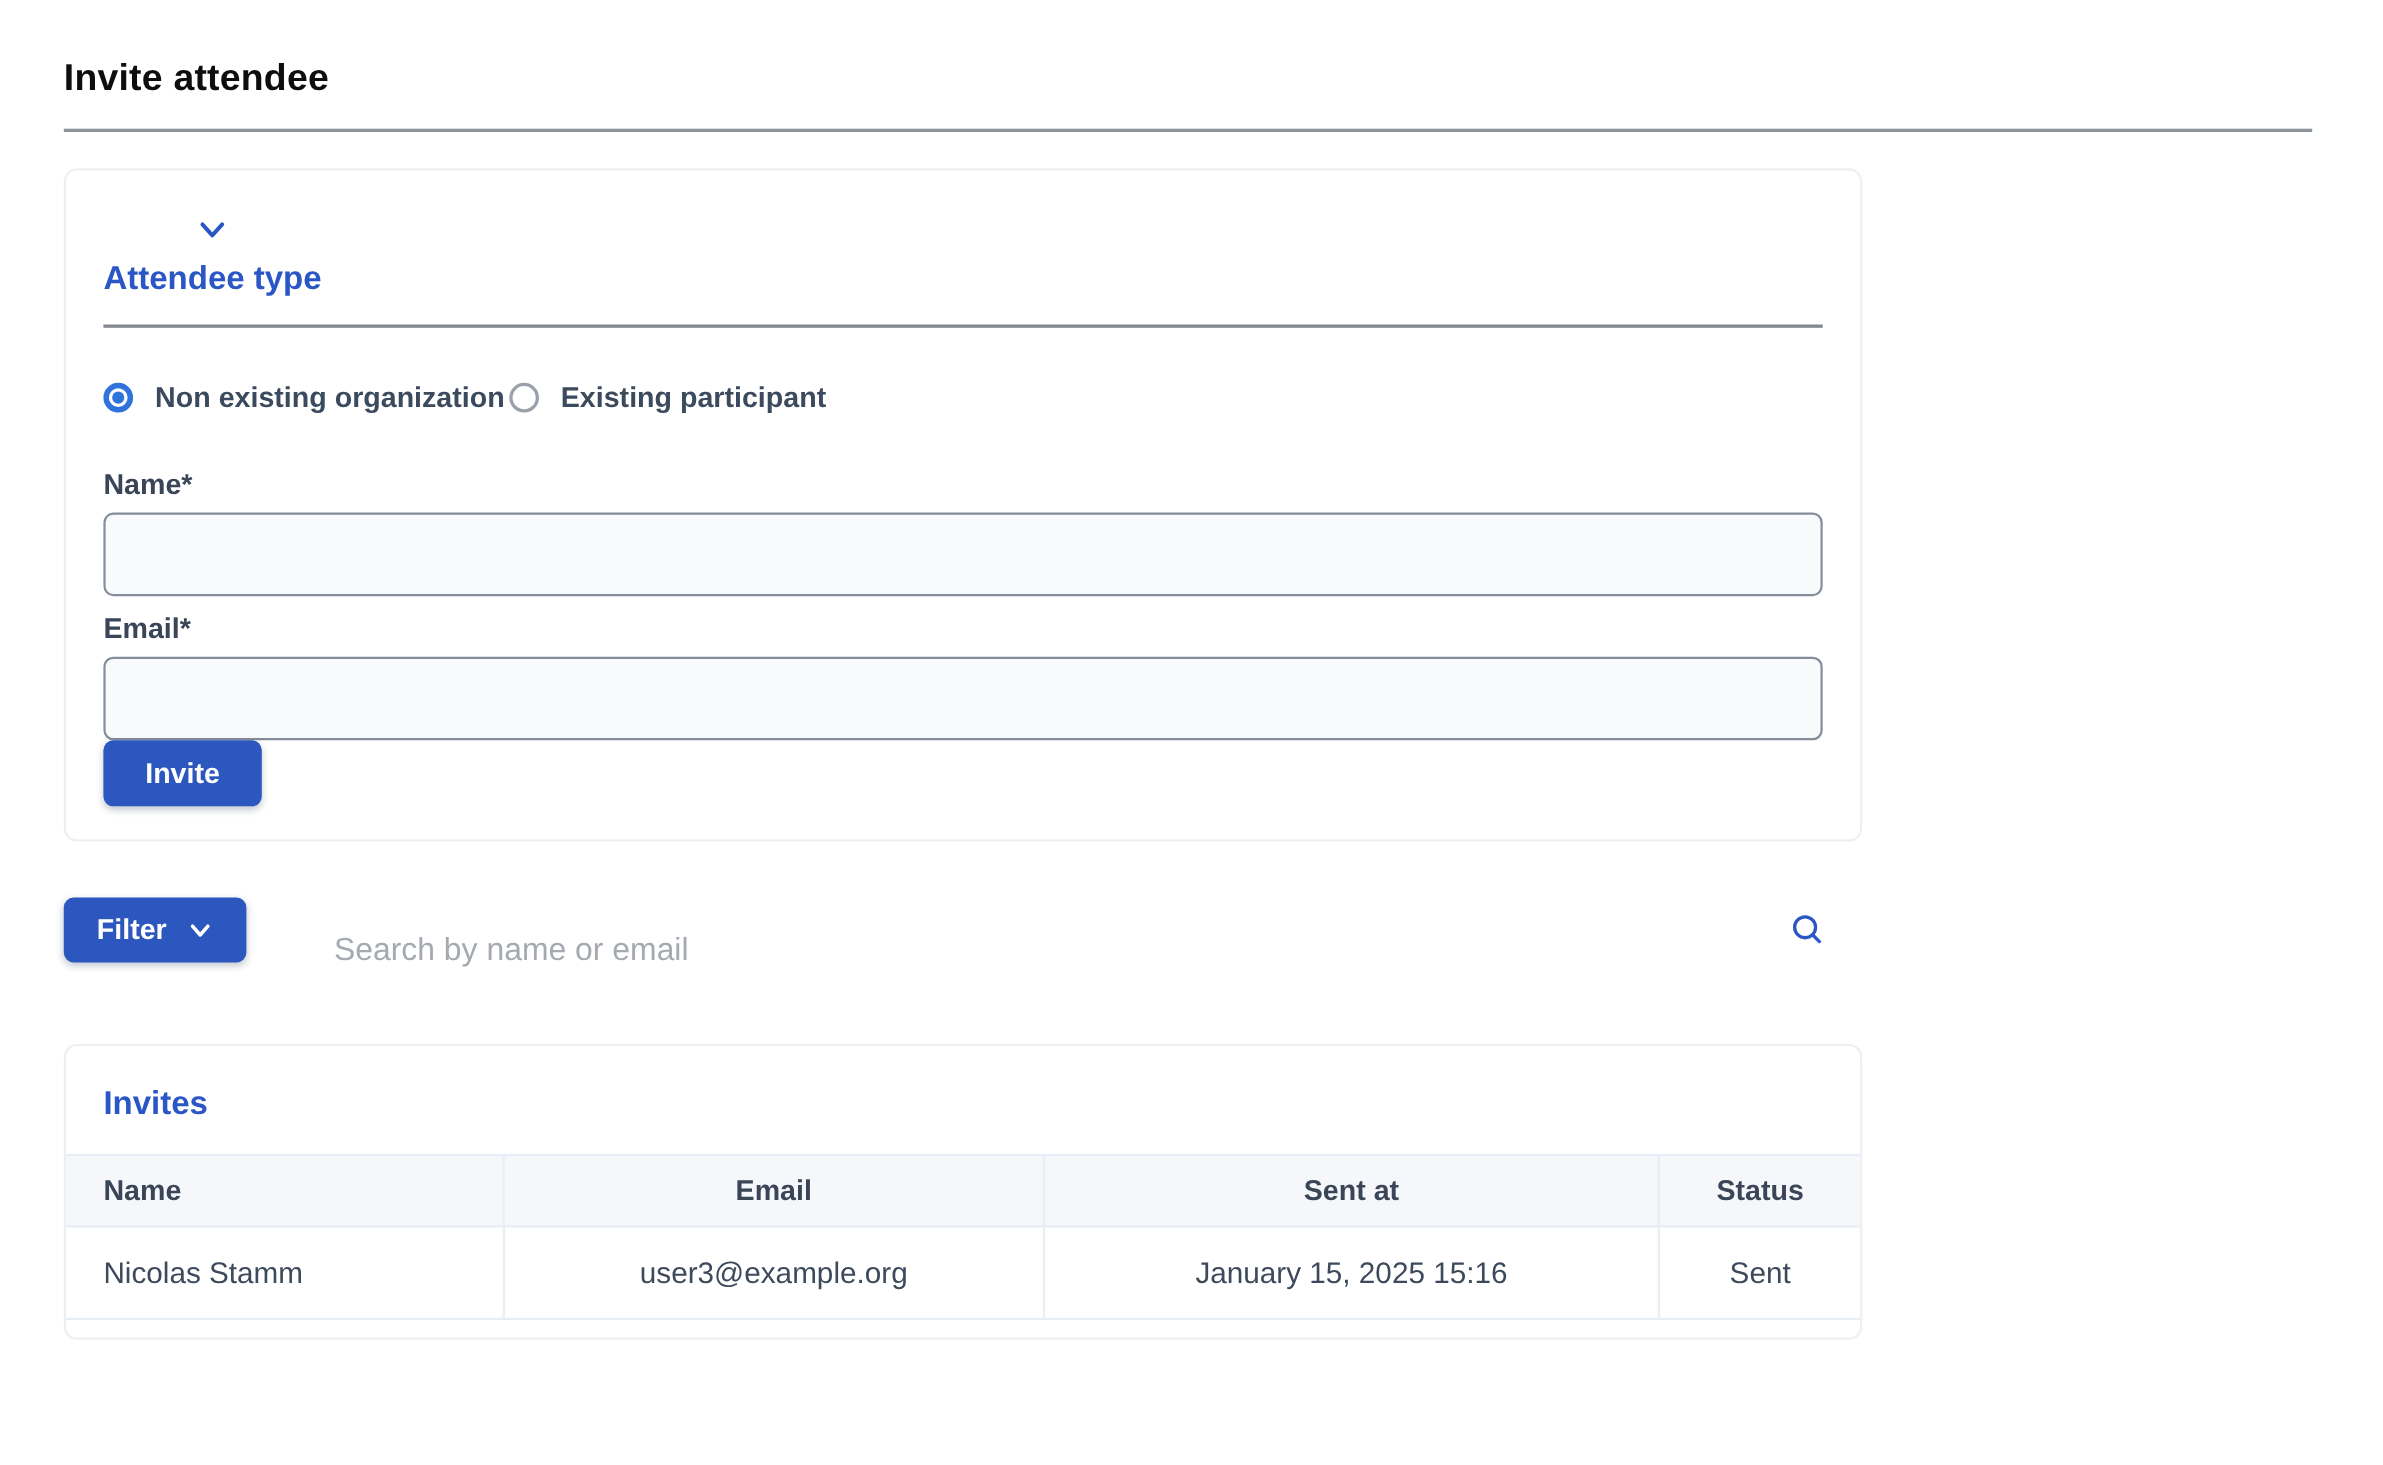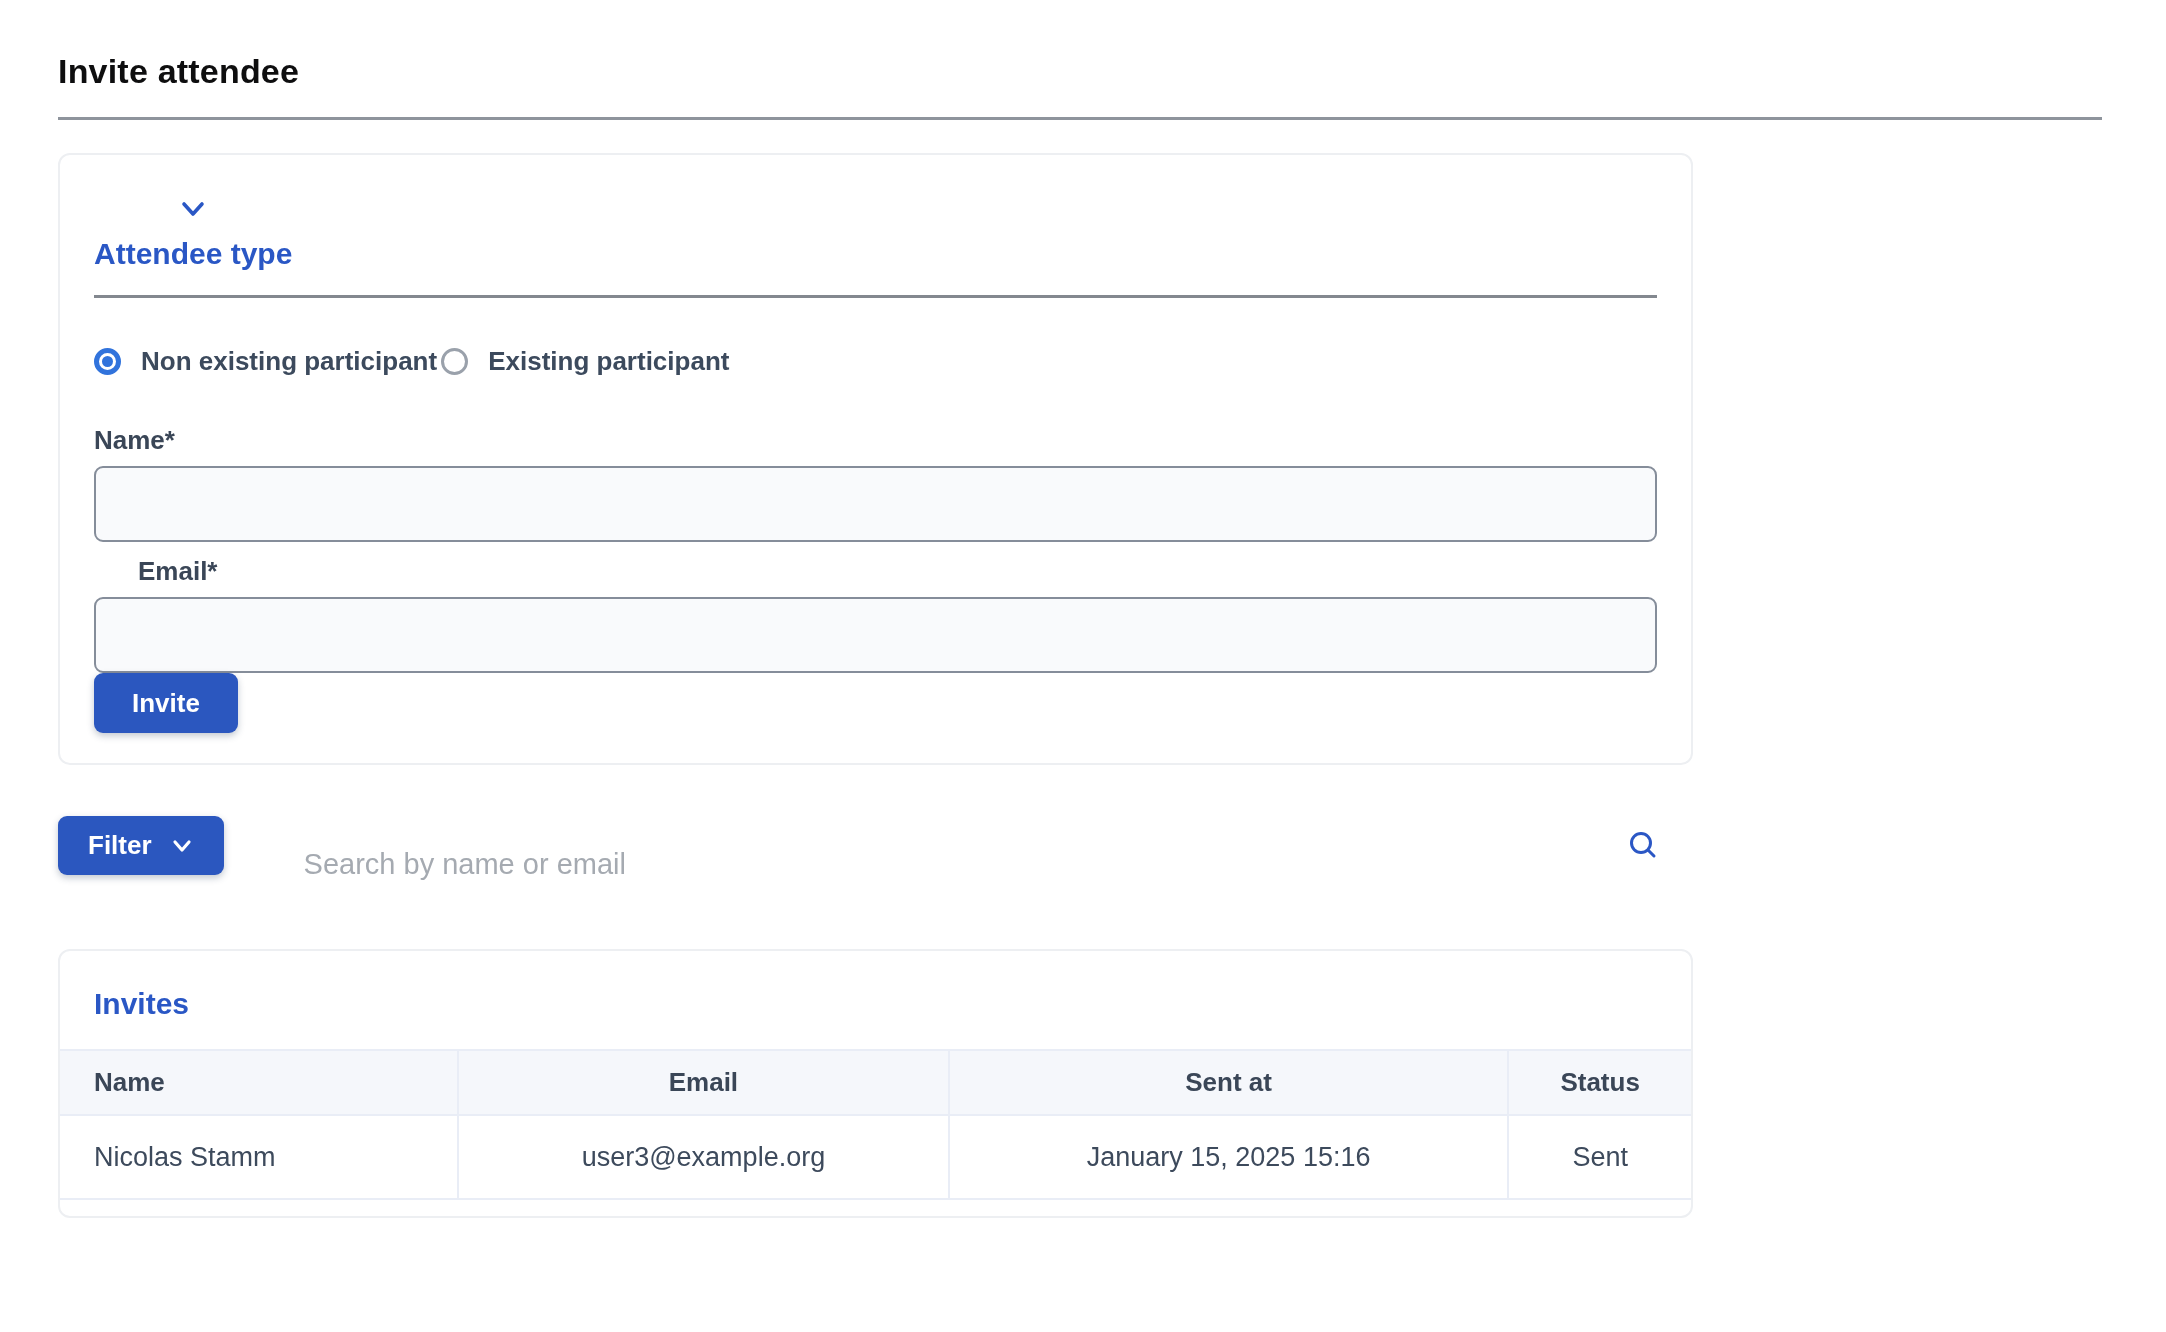--- a/index.html
+++ b/index.html
@@ -37,21 +37,21 @@
   .radio-opt.checked .radio-circle { border: 5px solid #3173dc; }
   .radio-opt.checked .radio-circle::after {
     content: ''; position: absolute; inset: 0; margin: auto;
     width: 11px; height: 11px; border-radius: 50%; background: #3173dc;
   }
   .radio-label { font-size: 26px; font-weight: 600; color: #3c4a5d; }
 
   .description { margin-top: 46px; font-size: 28px; color: #0d0d0e; }
 
   .field-label { margin-top: 48px; margin-bottom: 10px; font-size: 26px; font-weight: 700; color: #3a4657; }
-  .field-label.second { margin-top: 14px; margin-left: 44px; }
+  .field-label.second { margin-top: 14px; }
   .text-input {
     width: 100%; height: 76px;
     background: #f9fafc; border: 2px solid #858d9a; border-radius: 9px;
     font-size: 28px; color: #1a1a1a; padding: 0 20px; outline: none;
     font-family: "Liberation Sans", "DejaVu Sans", sans-serif;
   }
 
   .btn {
     display: inline-flex; align-items: center; justify-content: center;
     background: #2b57bf; color: #ffffff; border: none; border-radius: 9px;
@@ -119,21 +119,21 @@
         <path d="M5 9 L14 19 L23 9" fill="none" stroke="#2a57c5" stroke-width="3.6" stroke-linecap="round" stroke-linejoin="round"></path>
       </svg>
       <span class="section-title">Attendee type</span>
     </div>
 
     <div class="section-divider"></div>
 
     <div class="radio-group">
         <label class="radio-opt checked">
           <span class="radio-circle"></span>
-          <span class="radio-label">Non existing participant</span>
+          <span class="radio-label">Non existing organization</span>
         </label>
         <label class="radio-opt">
           <span class="radio-circle"></span>
           <span class="radio-label">Existing participant</span>
         </label>
       </div>
 
 
     <div class="field-label">Name*</div>
     <input class="text-input" type="text" value="" style="">

